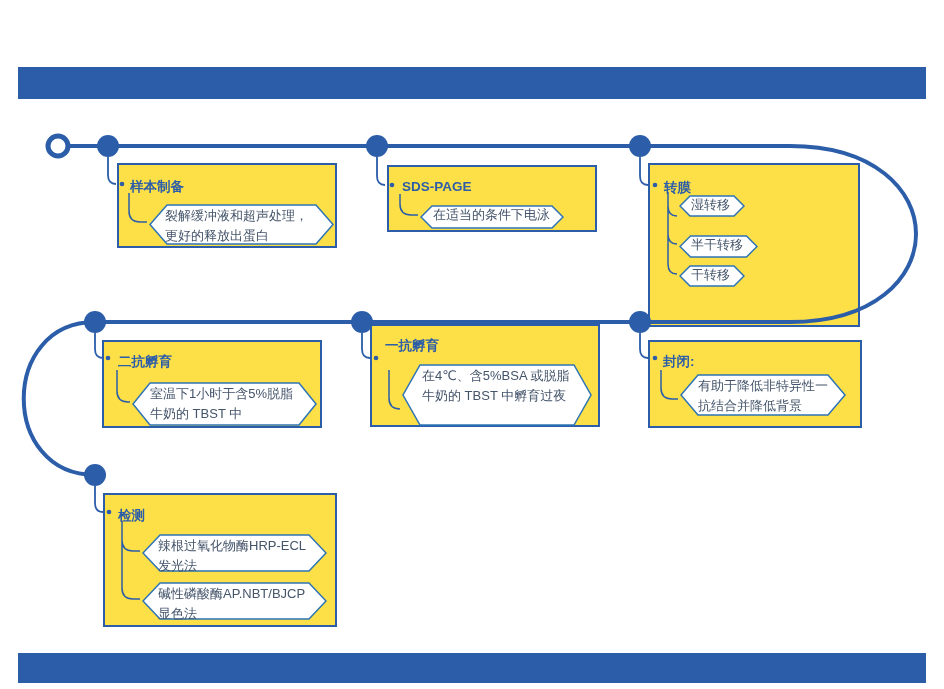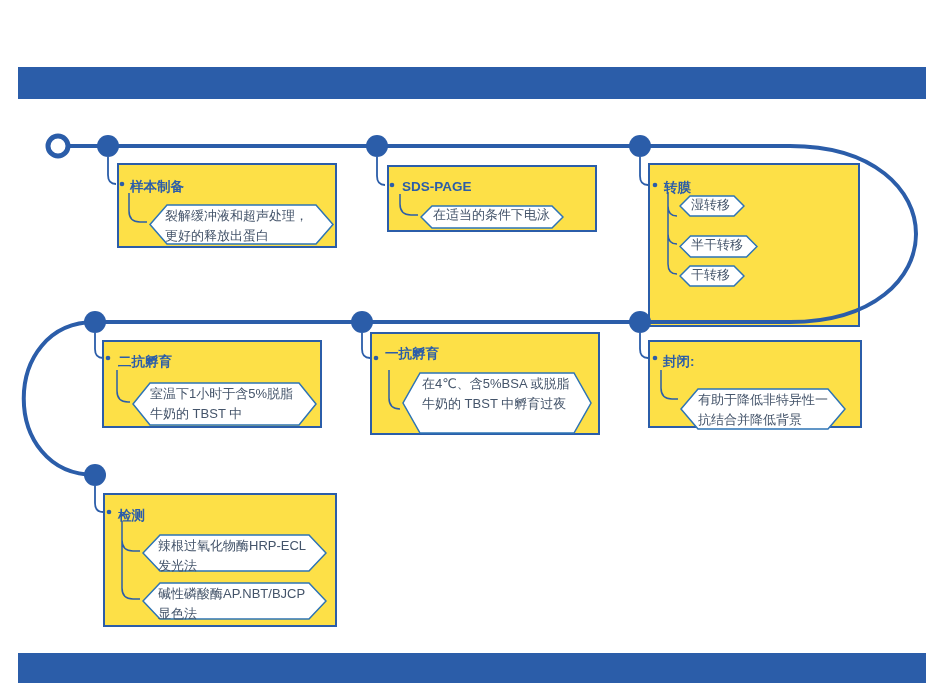--- a/index.html
+++ b/index.html
@@ -78,29 +78,29 @@
     <div class="hex" style="left:29px;top:100px;width:66px;height:22px;">
         <svg class="hex-bg" width="66" height="22" viewBox="0 0 66 22">
           <polygon points="11,1 55,1 65,11 55,21 11,21 1,11" fill="#ffffff" stroke="#2E74B5" stroke-width="1.5"></polygon>
         </svg>
       <span class="hex-label" style="padding:0 12px;white-space:nowrap;">干转移</span>
     </div>
   </div>
 
   <div class="node-box" style="left:648px;top:340px;width:214px;height:88px;">
     <span class="box-title" style="left:13px;top:11px;">封闭:</span>
-    <div class="hex" style="left:30px;top:46px;width:166px;height:42px;">
+    <div class="hex" style="left:30px;top:32px;width:166px;height:42px;">
         <svg class="hex-bg" width="166" height="42" viewBox="0 0 166 42">
           <polygon points="18,1 148,1 165,21 148,41 18,41 1,21" fill="#ffffff" stroke="#2E74B5" stroke-width="1.5"></polygon>
         </svg>
       <span class="hex-label" style="padding:2px 18px;">有助于降低非特异性一抗结合并降低背景</span>
     </div>
   </div>
 
-  <div class="node-box" style="left:370px;top:332px;width:230px;height:103px;">
+  <div class="node-box" style="left:370px;top:324px;width:230px;height:103px;">
     <span class="box-title" style="left:13px;top:11px;">一抗孵育</span>
     <div class="hex" style="left:30px;top:38px;width:190px;height:62px;">
         <svg class="hex-bg" width="190" height="62" viewBox="0 0 190 62">
           <polygon points="18,1 172,1 189,31 172,61 18,61 1,31" fill="#ffffff" stroke="#2E74B5" stroke-width="1.5"></polygon>
         </svg>
       <span class="hex-label" style="padding:2px 20px;">在4℃、含5%BSA 或脱脂牛奶的 TBST 中孵育过夜</span>
     </div>
   </div>
 
   <div class="node-box" style="left:102px;top:340px;width:220px;height:88px;">

